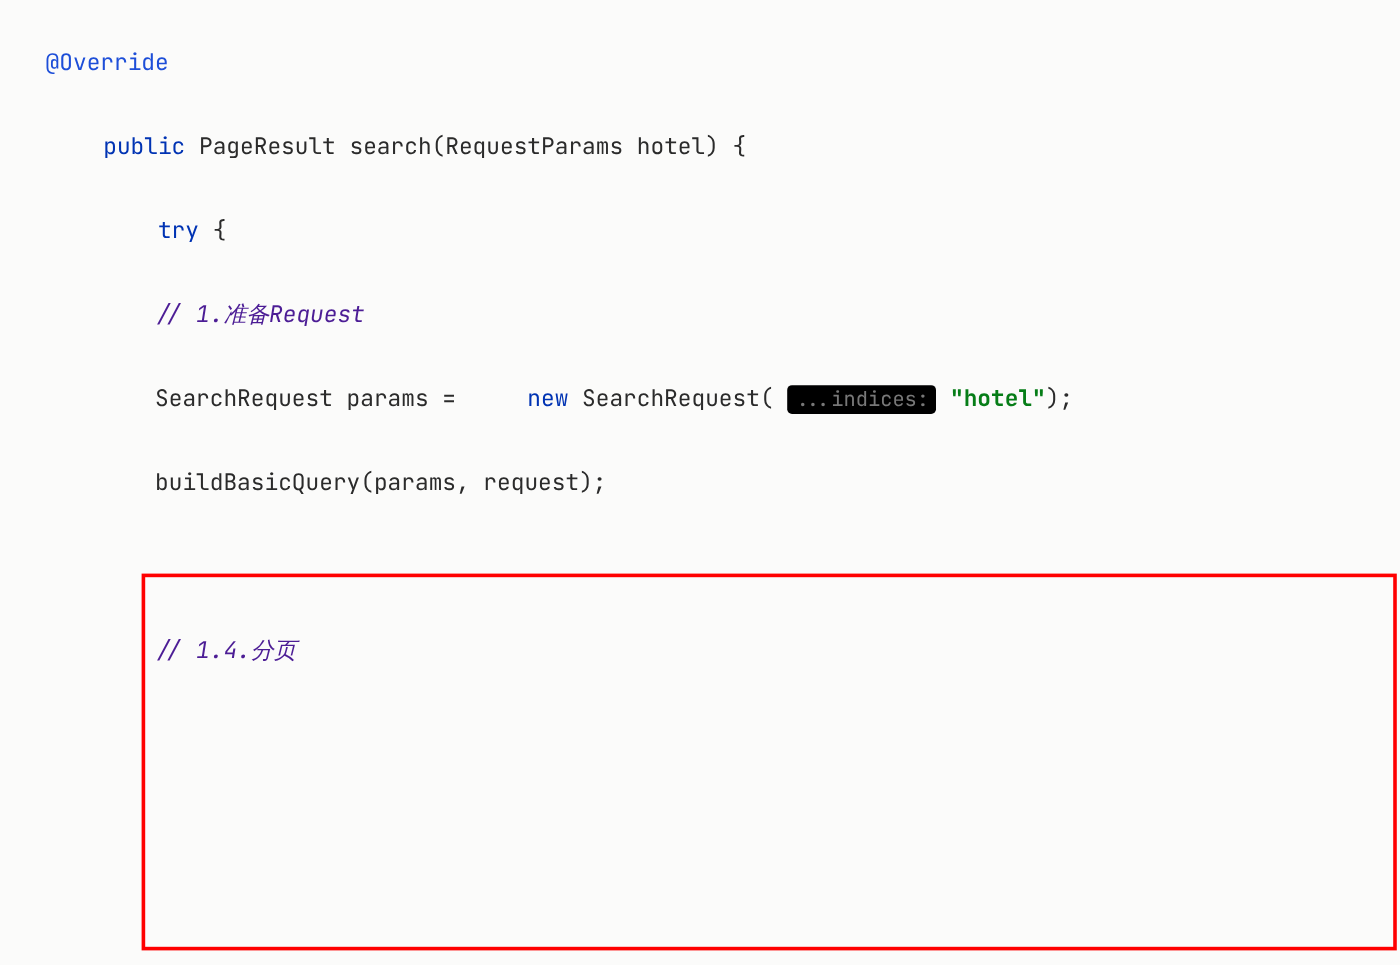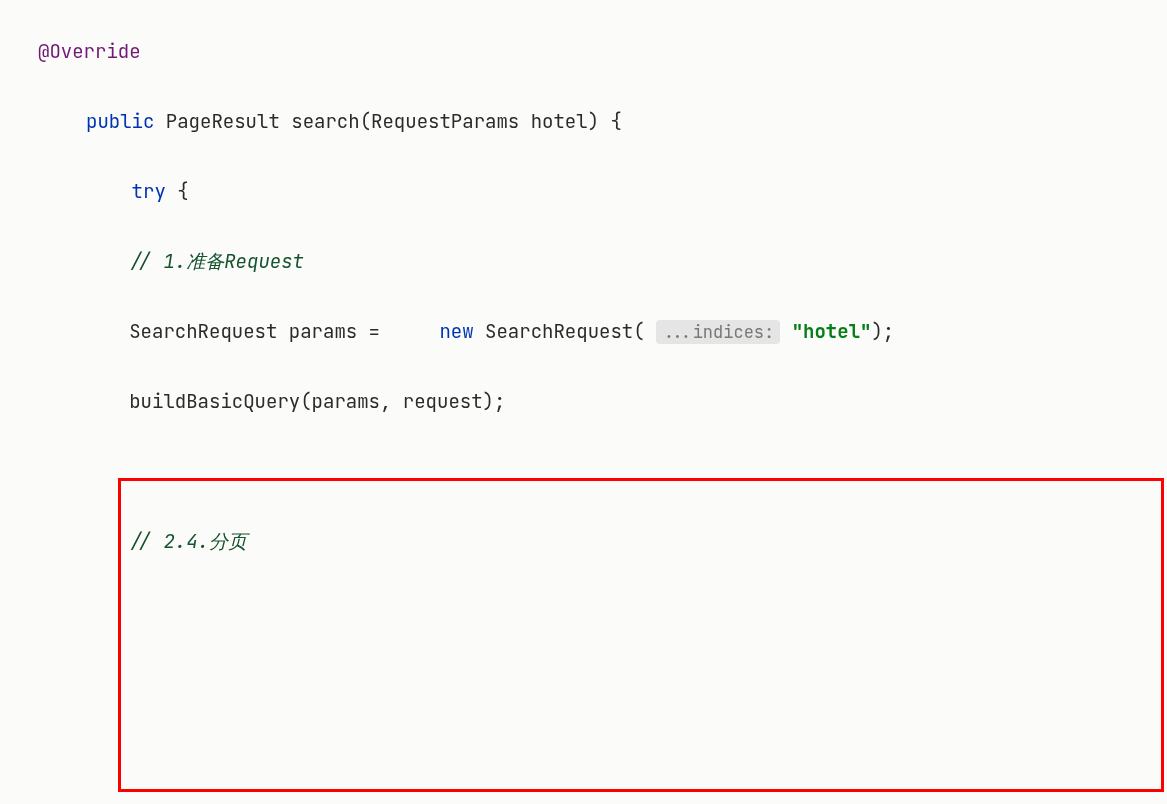--- a/index.html
+++ b/index.html
@@ -14,26 +14,26 @@
   }
   .code-container {
     padding: 0 0 0 38px;
     white-space: pre;
     position: relative;
   }
   .line {
     display: block;
     min-height: 35px;
   }
-  .annotation { color: #701a75; font-style: normal; margin-top: 20px; }
+  .annotation { color: #1d4ed8; font-style: normal; margin-top: 20px; }
   .keyword { color: #0033b3; margin-left: 48px; }
-  .comment { color: #14532d; font-style: italic; }
+  .comment { color: #4c1d95; font-style: italic; }
   .string { color: #067d17; font-weight: bold; }
   .param-hint {
-    background: #e5e5e5;
+    background: #000000;
     border-radius: 4px;
     color: #787878;
     padding: 1px 6px;
     font-style: normal;
     font-size: 17px;
   }
   .highlight-box {
     position: absolute;
     border: 3px solid #ff0000;
     left: 118px;
@@ -47,21 +47,21 @@
 <body>
 
 <div class="code-container">
 <span class="line"><span class="annotation">@Override</span></span>
 <span class="line"><span class="keyword">public</span> <span>PageResult</span> <span>search</span>(<span>RequestParams</span> <span>hotel</span>) {</span>
 <span class="line">    <span class="keyword">try</span> {</span>
 <span class="line">        <span class="comment">// 1.准备Request</span></span>
 <span class="line">        <span>SearchRequest</span> <span>params</span> = <span class="keyword">new</span> <span>SearchRequest</span>( <span class="param-hint">...indices:</span> <span class="string">"hotel"</span>);</span>
 <span class="line">        <span>buildBasicQuery(params, request);</span></span>
 <span class="line"> </span>
-<span class="line">        <span class="comment">// 2.4.分页</span></span>
+<span class="line">        <span class="comment">// 1.4.分页</span></span>
 
 
 
 
 
 
 
 
 
 

